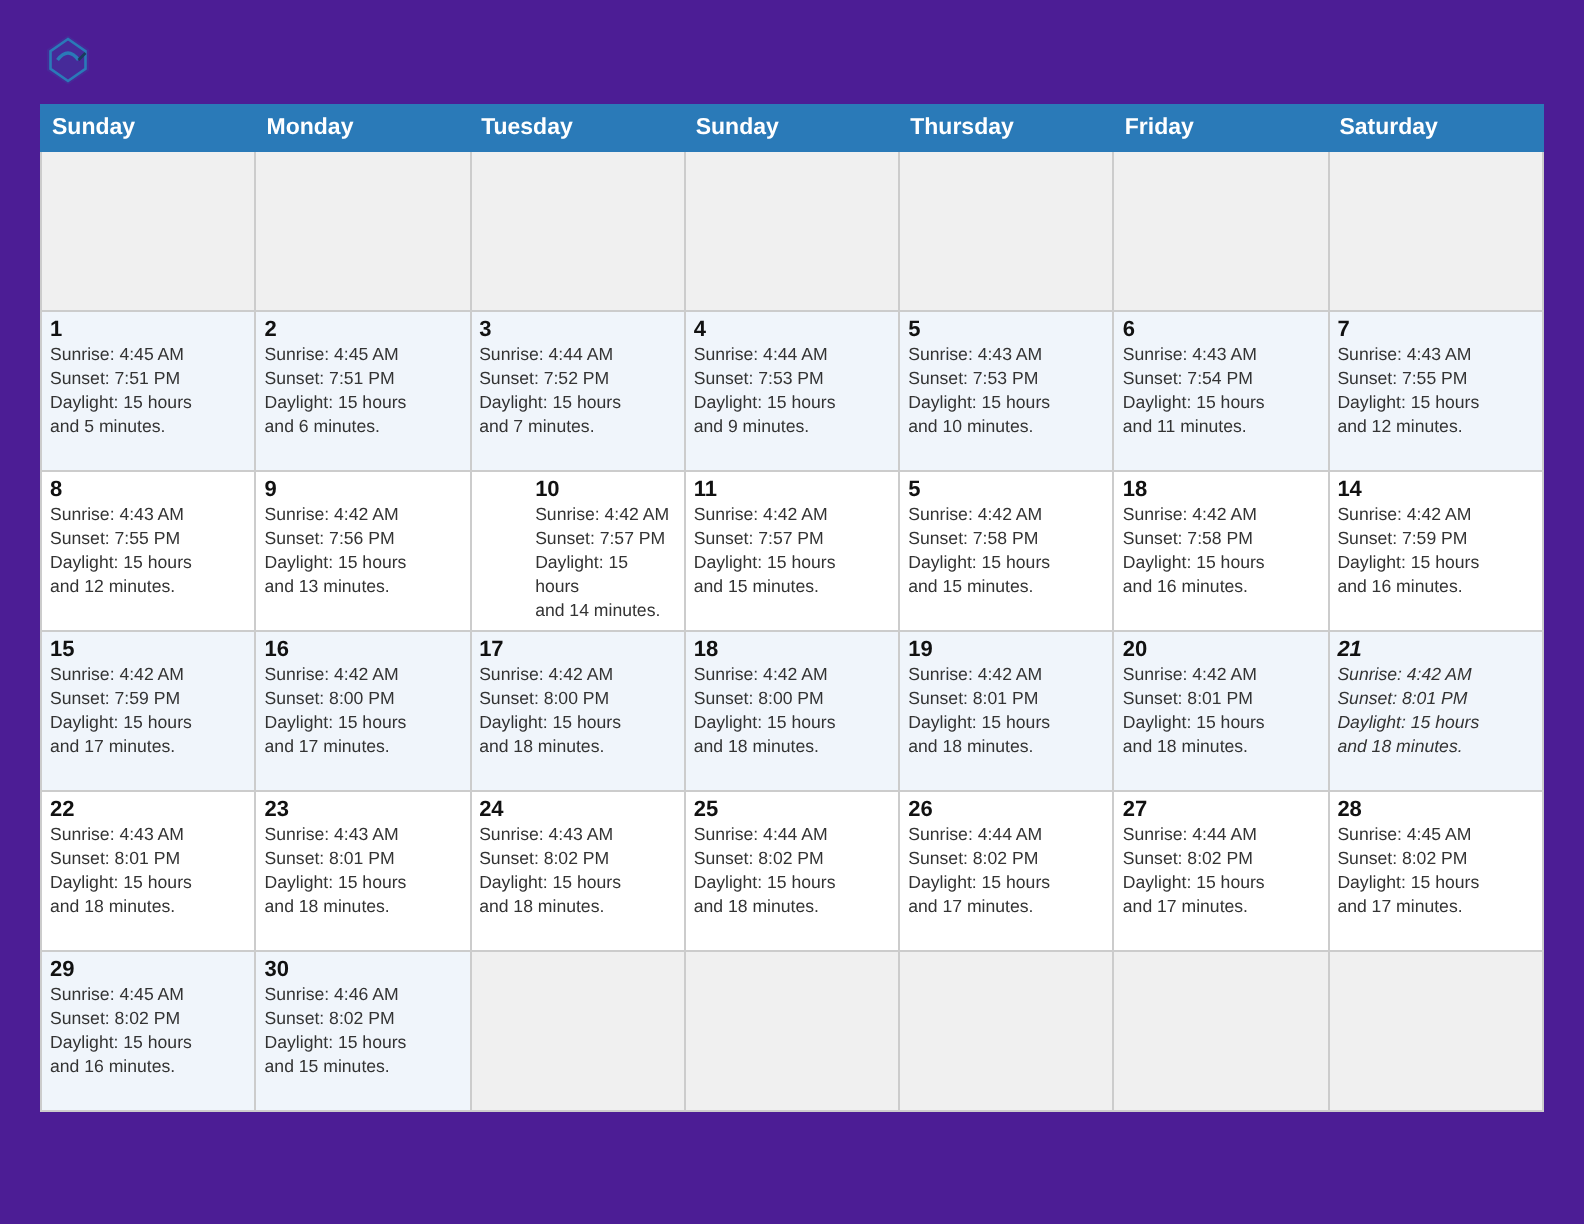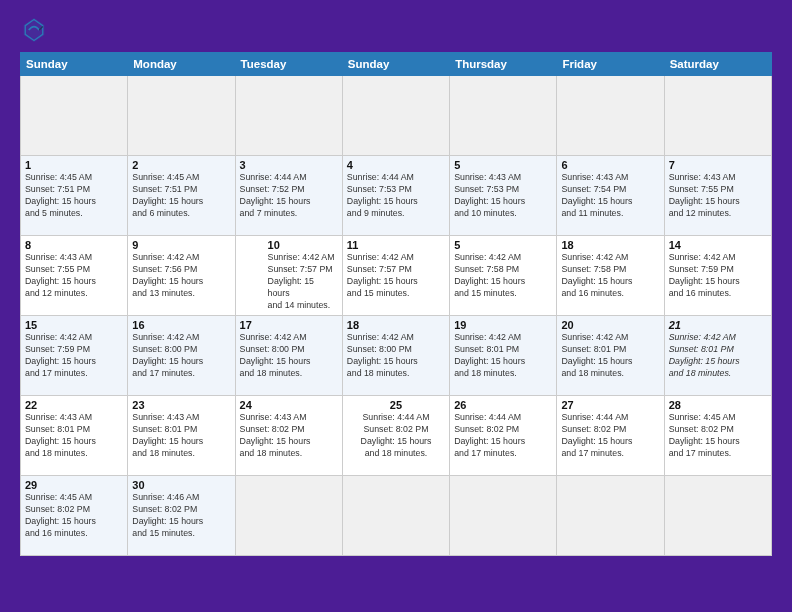--- a/index.html
+++ b/index.html
@@ -310,21 +310,21 @@
 Daylight: 15 hours
 and 18 minutes.</div>
           </td>
           <td style="background: rgb(255, 255, 255); margin-left: 20px;">
             <span class="day-num">24</span>
             <div class="day-info" style="white-space: pre-wrap;">Sunrise: 4:43 AM
 Sunset: 8:02 PM
 Daylight: 15 hours
 and 18 minutes.</div>
           </td>
-          <td style="background: rgb(255, 255, 255); text-align: center;">
+          <td style="background: rgb(255, 255, 255);">
             <span class="day-num">25</span>
             <div class="day-info" style="white-space: pre-wrap;">Sunrise: 4:44 AM
 Sunset: 8:02 PM
 Daylight: 15 hours
 and 18 minutes.</div>
           </td>
           <td style="background: rgb(255, 255, 255);">
             <span class="day-num">26</span>
             <div class="day-info" style="white-space: pre-wrap;">Sunrise: 4:44 AM
 Sunset: 8:02 PM

